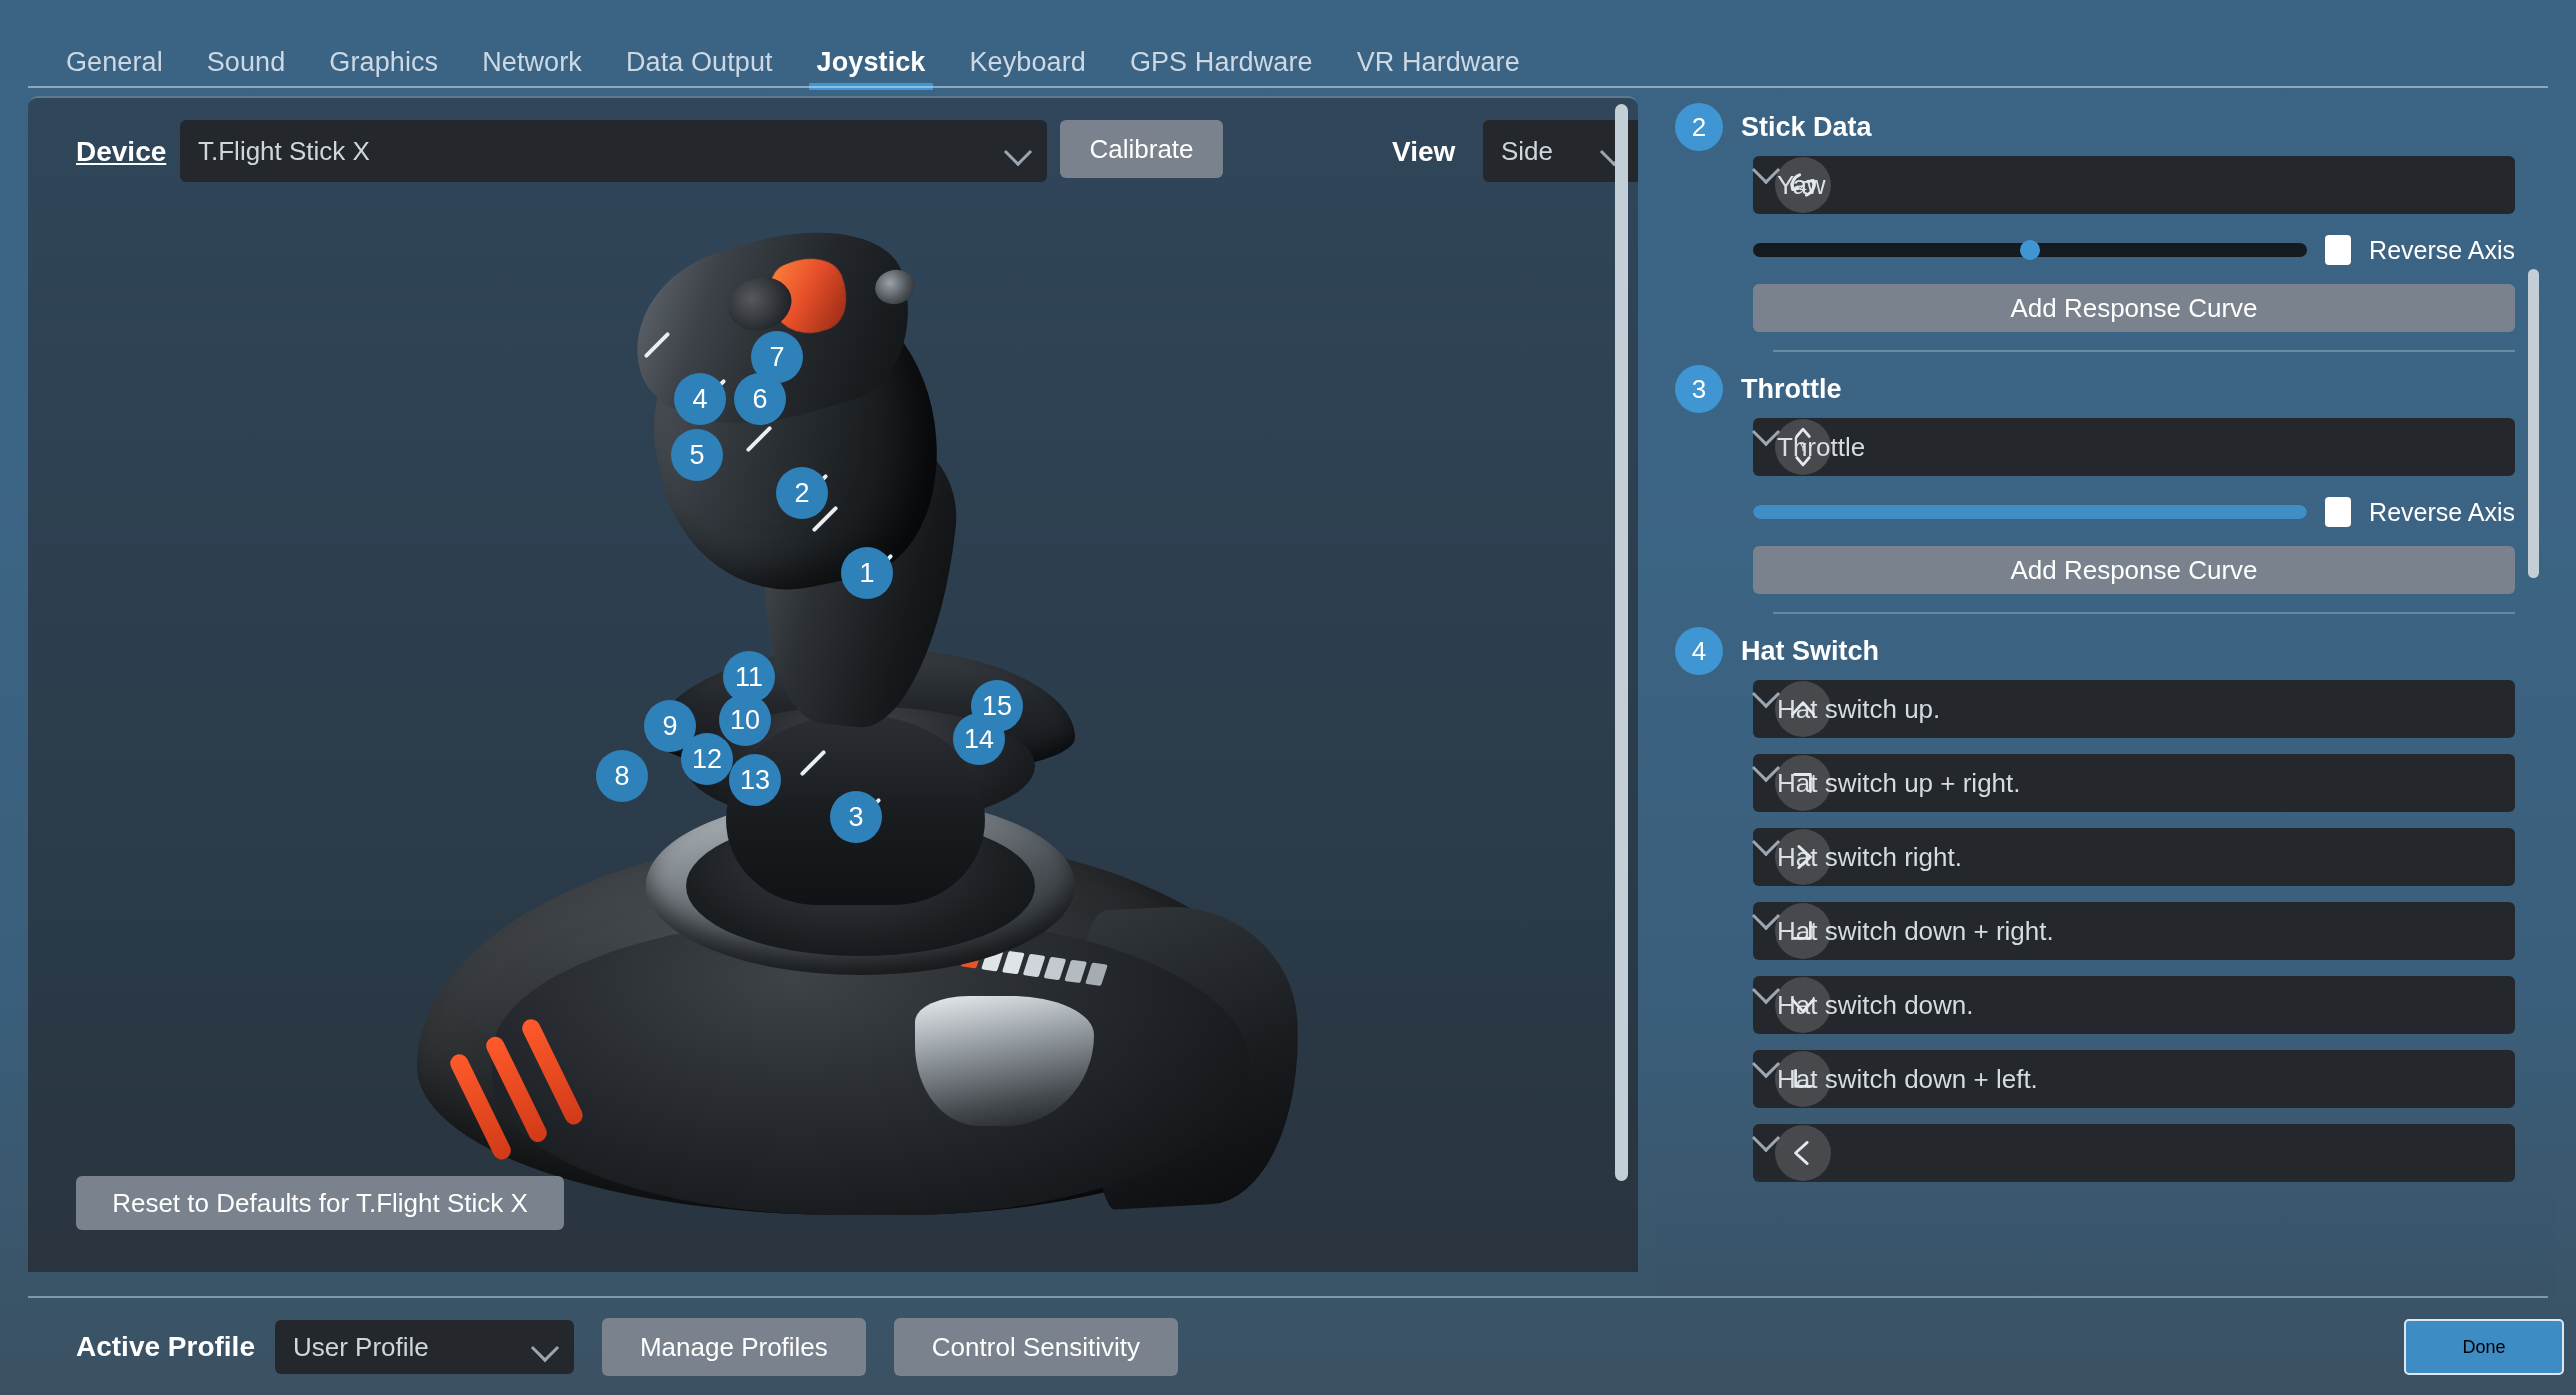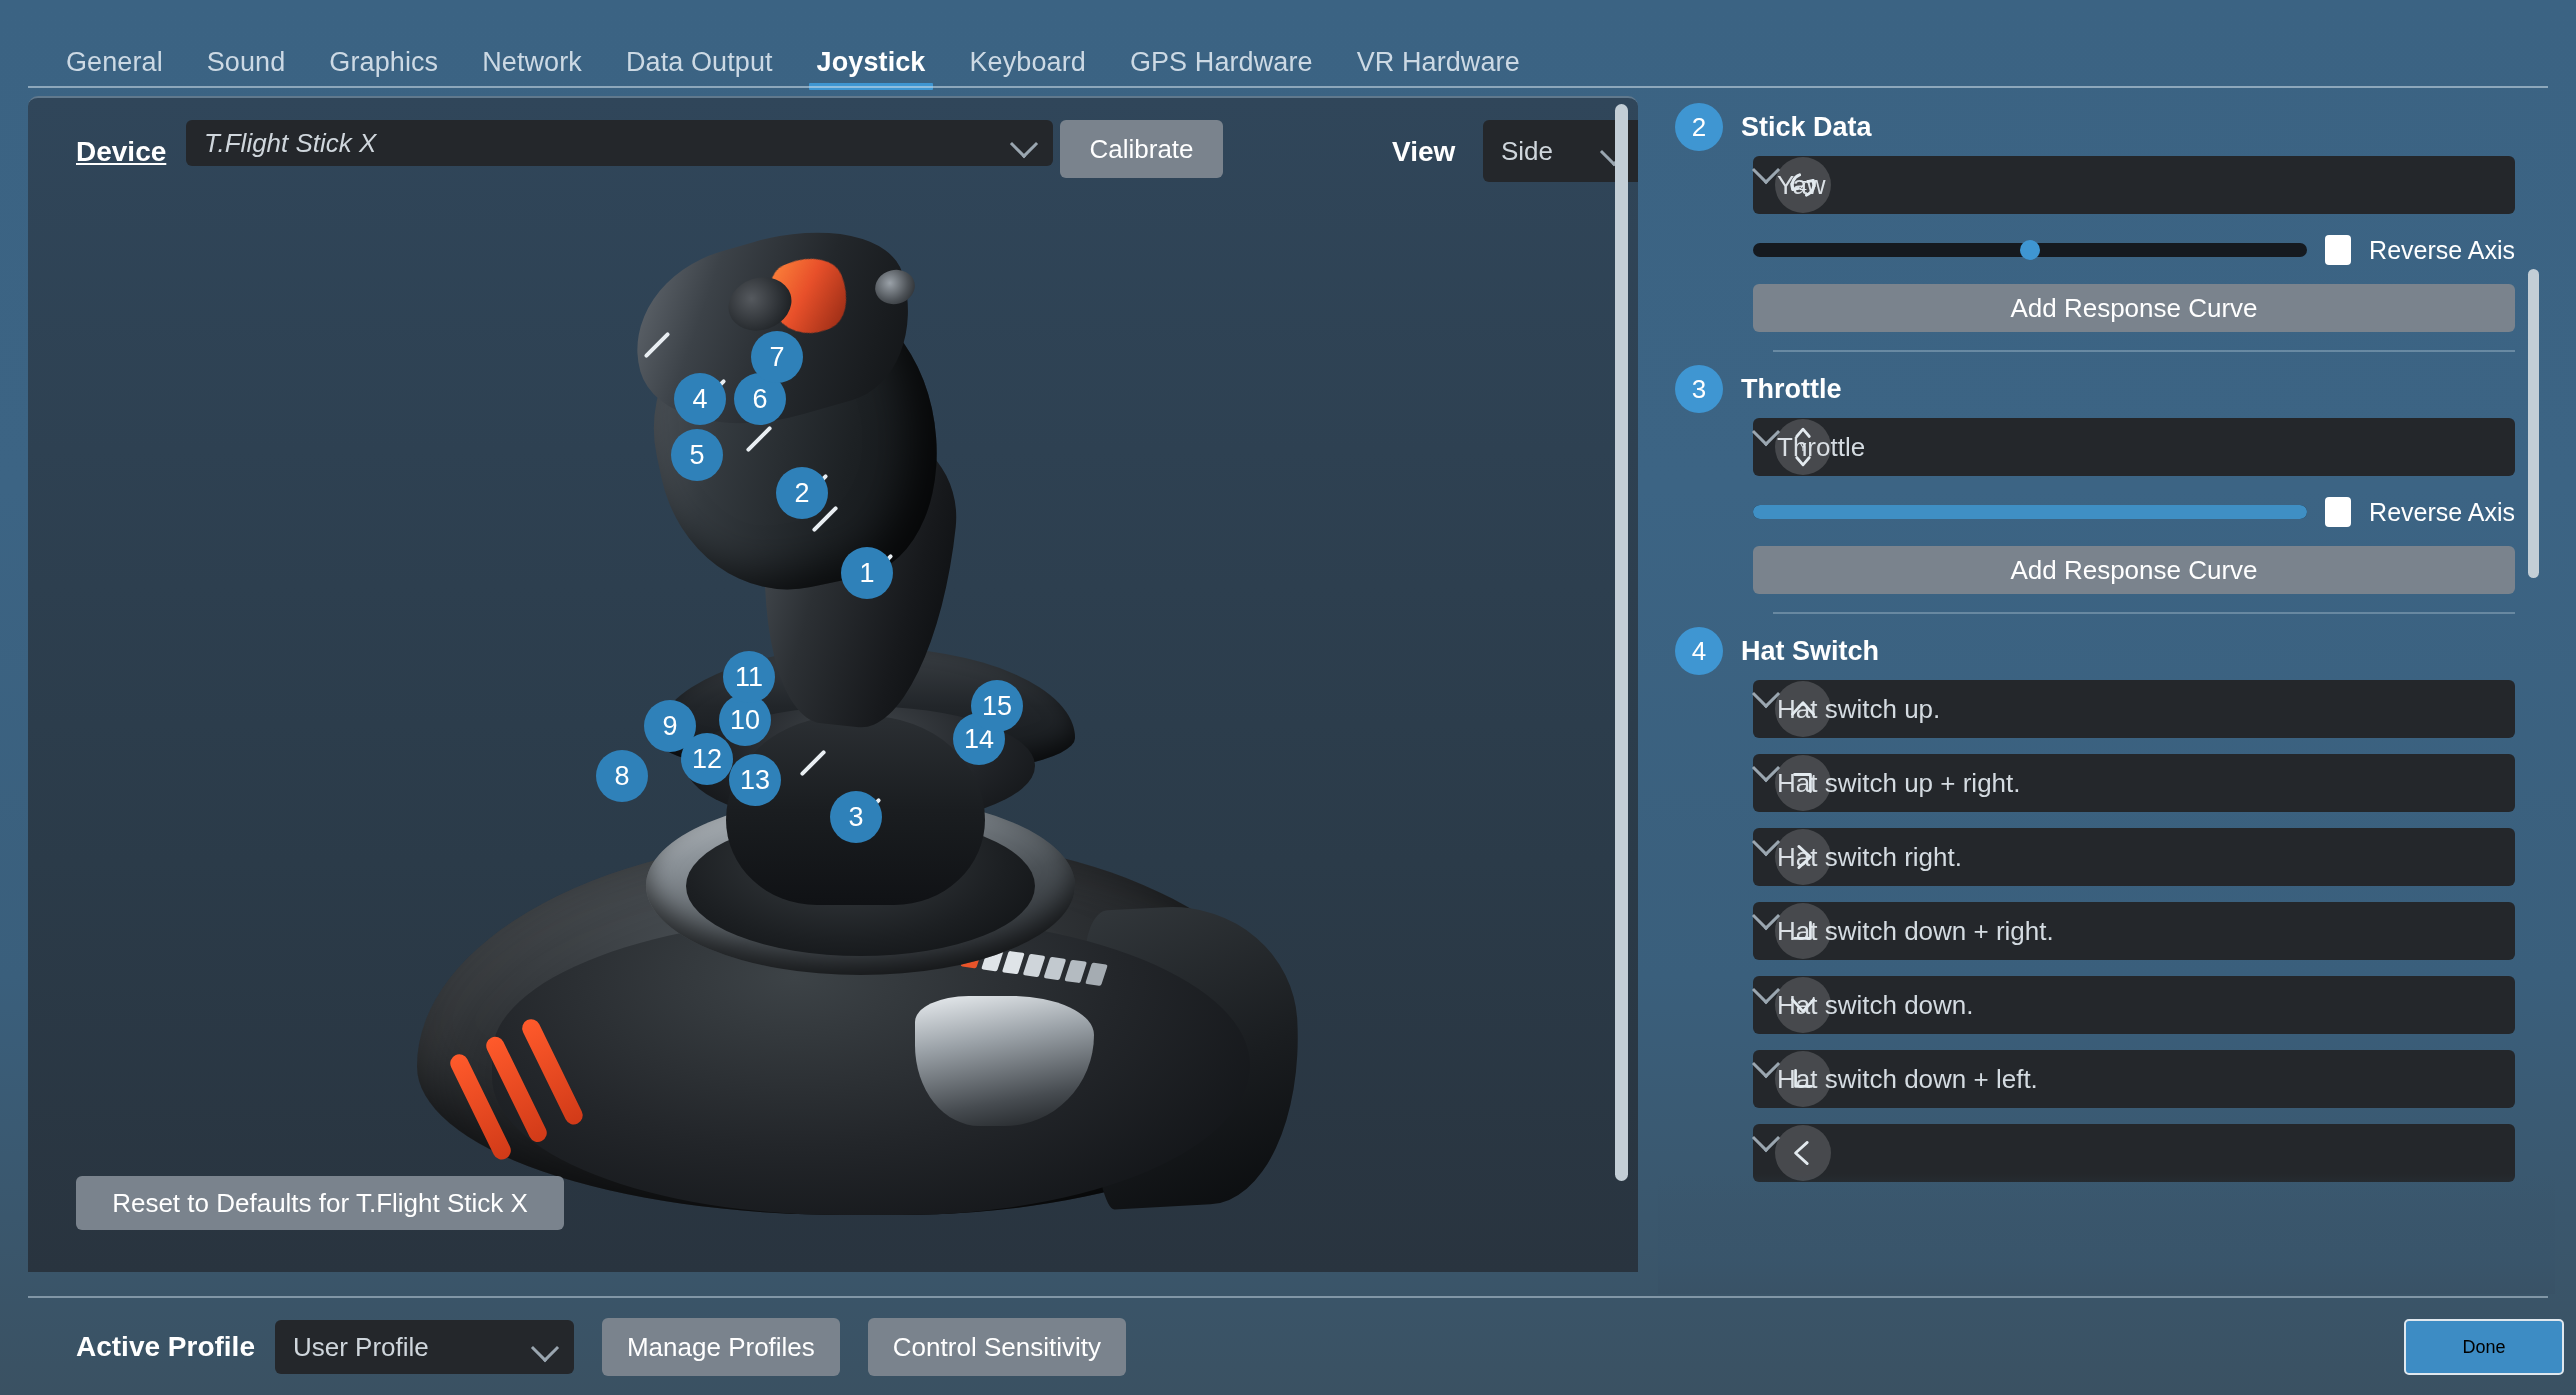--- a/index.html
+++ b/index.html
@@ -75,21 +75,21 @@
     width: 26px; height: 26px;
     position: relative;
   }
   .chev::before {
     content: ""; position: absolute; left: 3px; top: 4px;
     width: 17px; height: 17px;
     border-right: 3px solid #9aa6b0; border-bottom: 3px solid #9aa6b0;
     transform: rotate(45deg);
   }
   .device-dd {
-    position: absolute; left: 158px; top: 22px; width: 867px; height: 46px; font-style: italic;
+    position: absolute; left: 152px; top: 22px; width: 867px; height: 62px;
   }
   .btn-grey {
     background: #7a838d; color: #ffffff;
     border: none; border-radius: 6px;
     font-size: 26px; font-family: inherit;
     cursor: pointer;
     display: flex; align-items: center; justify-content: center;
   }
   .calibrate-btn {
     position: absolute; left: 1032px; top: 22px; width: 163px; height: 58px;
@@ -338,21 +338,21 @@
     height: 2px; background: rgba(200,216,228,.5);
   }
   .bottombar {
     position: absolute; left: 0; top: 1298px; width: 2576px; height: 98px;
     display: flex; align-items: center;
     padding: 0 44px;
     margin-left: 32px;
   }
   .ap-label { font-size: 28px; font-weight: bold; color: #ffffff; margin-right: 20px; }
   .profile-dd { width: 299px; height: 54px; }
-  .bottombar .btn-grey { height: 58px; padding: 0 25px; margin-left: 28px; }
+  .bottombar .btn-grey { height: 58px; padding: 0 38px; margin-left: 28px; }
   .done-btn {
     margin-left: auto;
     width: 160px; height: 56px;
     background: #3d8cc4; color: #000000;
     border: 2px solid #dfe7ee; border-radius: 5px;
     font-size: 18px; font-family: inherit; cursor: pointer;
   }
 </style>
 </head>
 <body>

